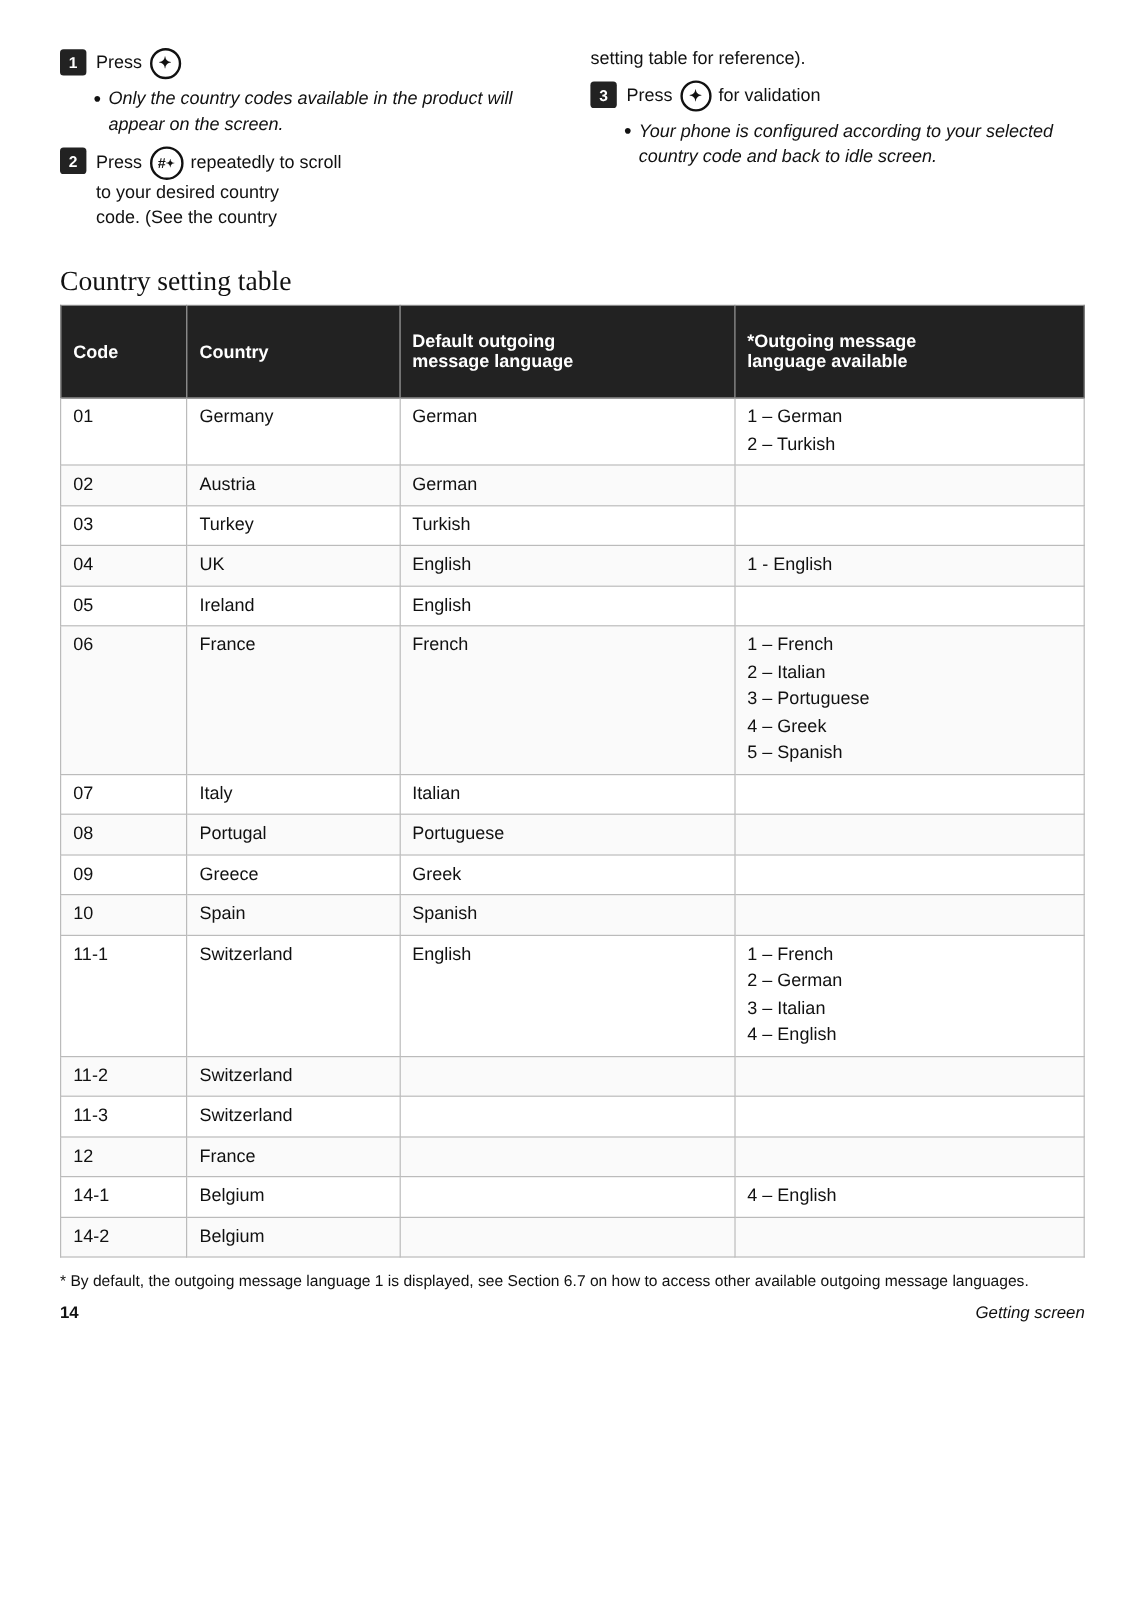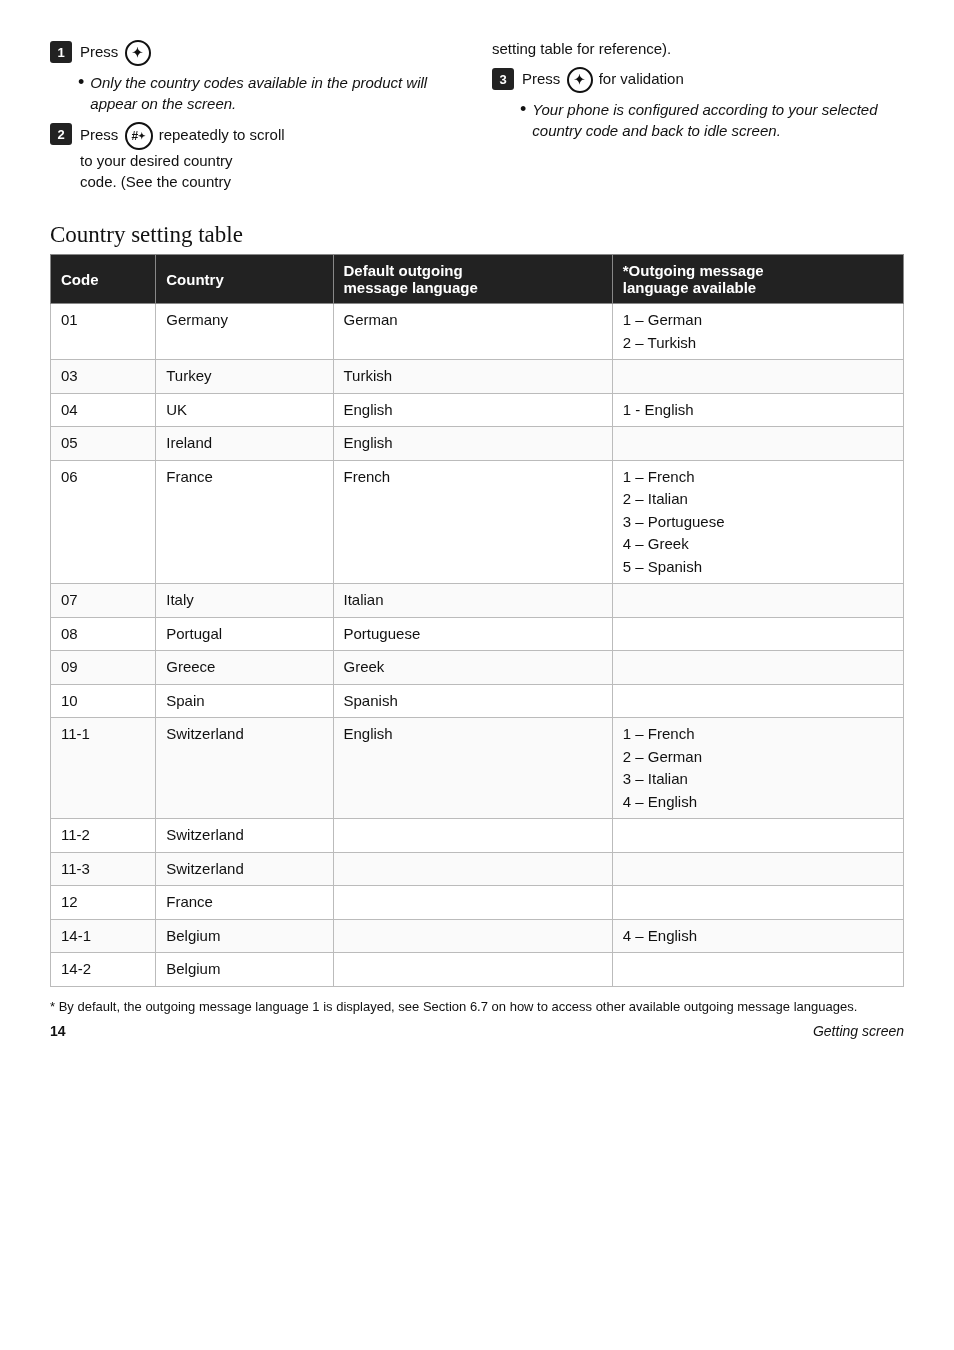--- a/index.html
+++ b/index.html
@@ -113,21 +113,21 @@
     .country-table {
       width: 100%;
       border-collapse: collapse;
       font-size: 15px;
     }
 
     .country-table th {
       background: #222;
       color: #fff;
       font-weight: bold;
-      padding: 7px 10px;
+      padding: 21px 10px;
       text-align: left;
       border: 1px solid #888;
       font-size: 15px;
     }
 
     .country-table td {
       border: 1px solid #bbb;
       padding: 5px 10px;
       vertical-align: top;
       line-height: 1.5;
@@ -218,20 +218,26 @@
     </tr>
   </thead>
   <tbody id="table-body">
   <tr>
         <td>01</td>
         <td>Germany</td>
         <td>German</td>
         <td>1 – German<br>2 – Turkish</td>
       </tr>
       <tr>
+        <td>02</td>
+        <td>Austria</td>
+        <td>German</td>
+        <td></td>
+      </tr>
+      <tr>
         <td>03</td>
         <td>Turkey</td>
         <td>Turkish</td>
         <td></td>
       </tr>
       <tr>
         <td>04</td>
         <td>UK</td>
         <td>English</td>
         <td>1 - English</td>

